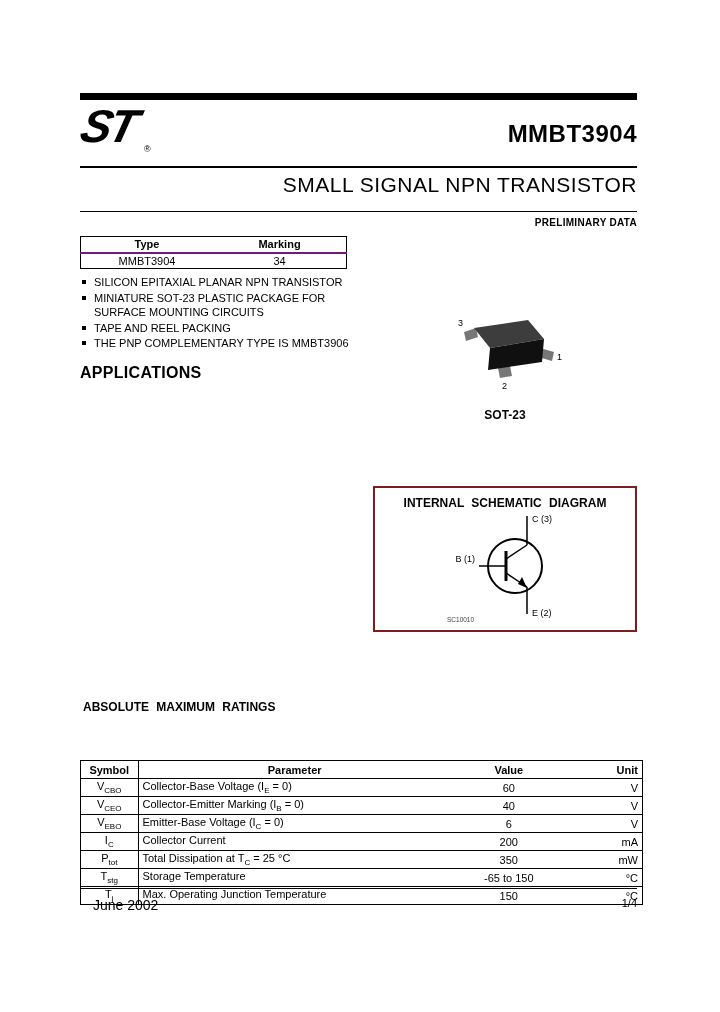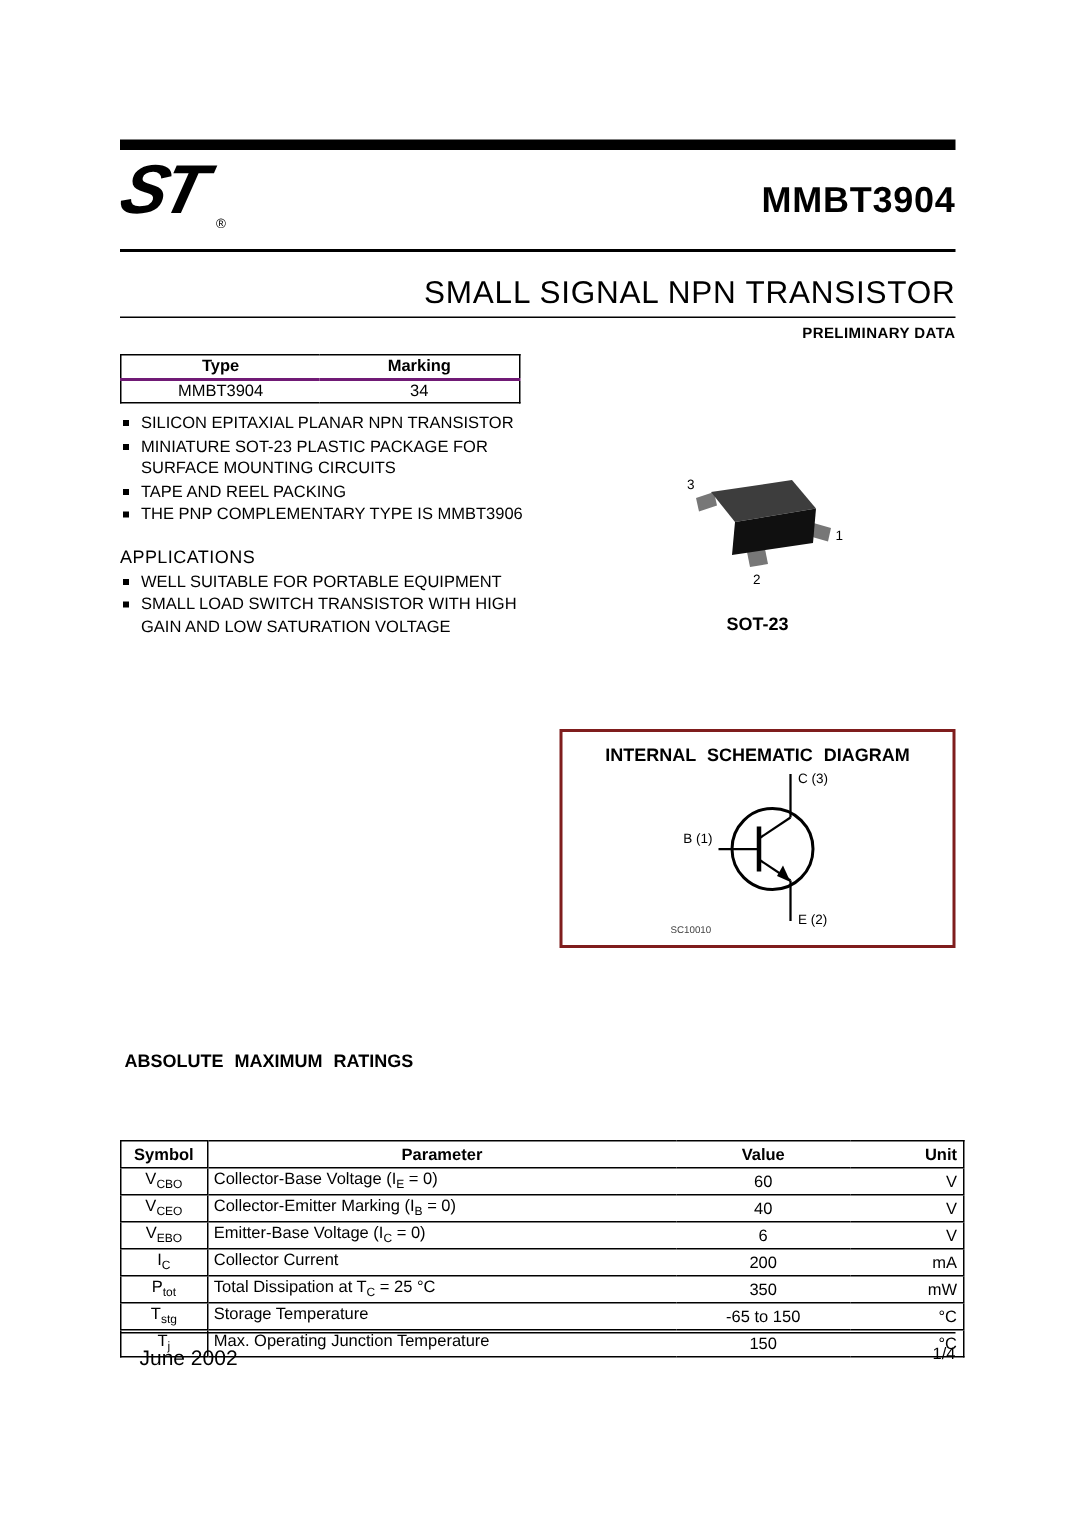--- a/index.html
+++ b/index.html
@@ -27,21 +27,21 @@
     letter-spacing: -3px;
     transform: skewX(-14deg);
   }
   .logo-reg { position:absolute; left:62px; top:42px; font-size:9px; font-style:normal; }
 
   .partnum {
     position:absolute; right:83px; top:120px;
     font-size:24px; font-weight:bold; letter-spacing:0.5px;
   }
   .doc-title {
-    position:absolute; right:83px; top:184px; margin:0;
+    position:absolute; right:83px; top:173px; margin:0;
     font-size:21px; font-weight:normal; letter-spacing:0.5px;
   }
   .preliminary {
     position:absolute; right:83px; top:217px;
     font-size:10px; font-weight:bold; letter-spacing:0.3px;
   }
 
   table { border-collapse: collapse; }
   .typetable {
     position:absolute; left:80px; top:236px; width:267px;
@@ -55,21 +55,21 @@
 
   .leftcol { position:absolute; left:80px; top:275px; width:272px; }
   ul.bullets { list-style:none; margin:0; padding:0; font-size:11px; line-height:14.5px; }
   ul.bullets li { position:relative; padding-left:14px; margin:0 0 1px 0; }
   ul.bullets li::before {
     content:""; position:absolute; left:2px; top:5px;
     width:4px; height:4px; background:#000;
   }
   .apps-heading {
     margin:13px 0 3px 0;
-    font-size:12px; font-weight:normal; letter-spacing:0.3px;
+    font-size:16px; font-weight:bold; letter-spacing:0.3px;
   }
 
   .package-fig { position:absolute; left:440px; top:312px; width:130px; text-align:center; }
   .package-label { font-size:12px; font-weight:bold; margin-top:12px; }
 
   .schembox {
     position:absolute; left:373px; top:486px; width:264px; height:146px;
     border:2px solid #7f1d1d;
   }
   .schem-title {
@@ -136,24 +136,20 @@
     </table>
 
   <div class="leftcol">
     <ul class="bullets">
       <li>SILICON EPITAXIAL PLANAR NPN TRANSISTOR</li>
       <li>MINIATURE SOT-23 PLASTIC PACKAGE FOR SURFACE MOUNTING CIRCUITS</li>
       <li>TAPE AND REEL PACKING</li>
       <li>THE PNP COMPLEMENTARY TYPE IS MMBT3906</li>
     </ul>
     <h3 class="apps-heading">APPLICATIONS</h3>
-    <ul class="bullets">
-      <li>WELL SUITABLE FOR PORTABLE EQUIPMENT</li>
-      <li>SMALL LOAD SWITCH TRANSISTOR WITH HIGH GAIN AND LOW SATURATION VOLTAGE</li>
-    </ul>
   </div>
 
   <div class="package-fig">
     <svg width="130" height="80" viewBox="0 0 130 80">
 
       <polygon points="24,20 36,16 38,25 26,29" fill="#777"></polygon>
       <polygon points="100,36 114,40 112,49 98,45" fill="#777"></polygon>
       <polygon points="58,56 70,54 72,64 60,66" fill="#777"></polygon>
 
       <polygon points="34,16 88,8 104,27 50,36" fill="#3d3d3d"></polygon>

